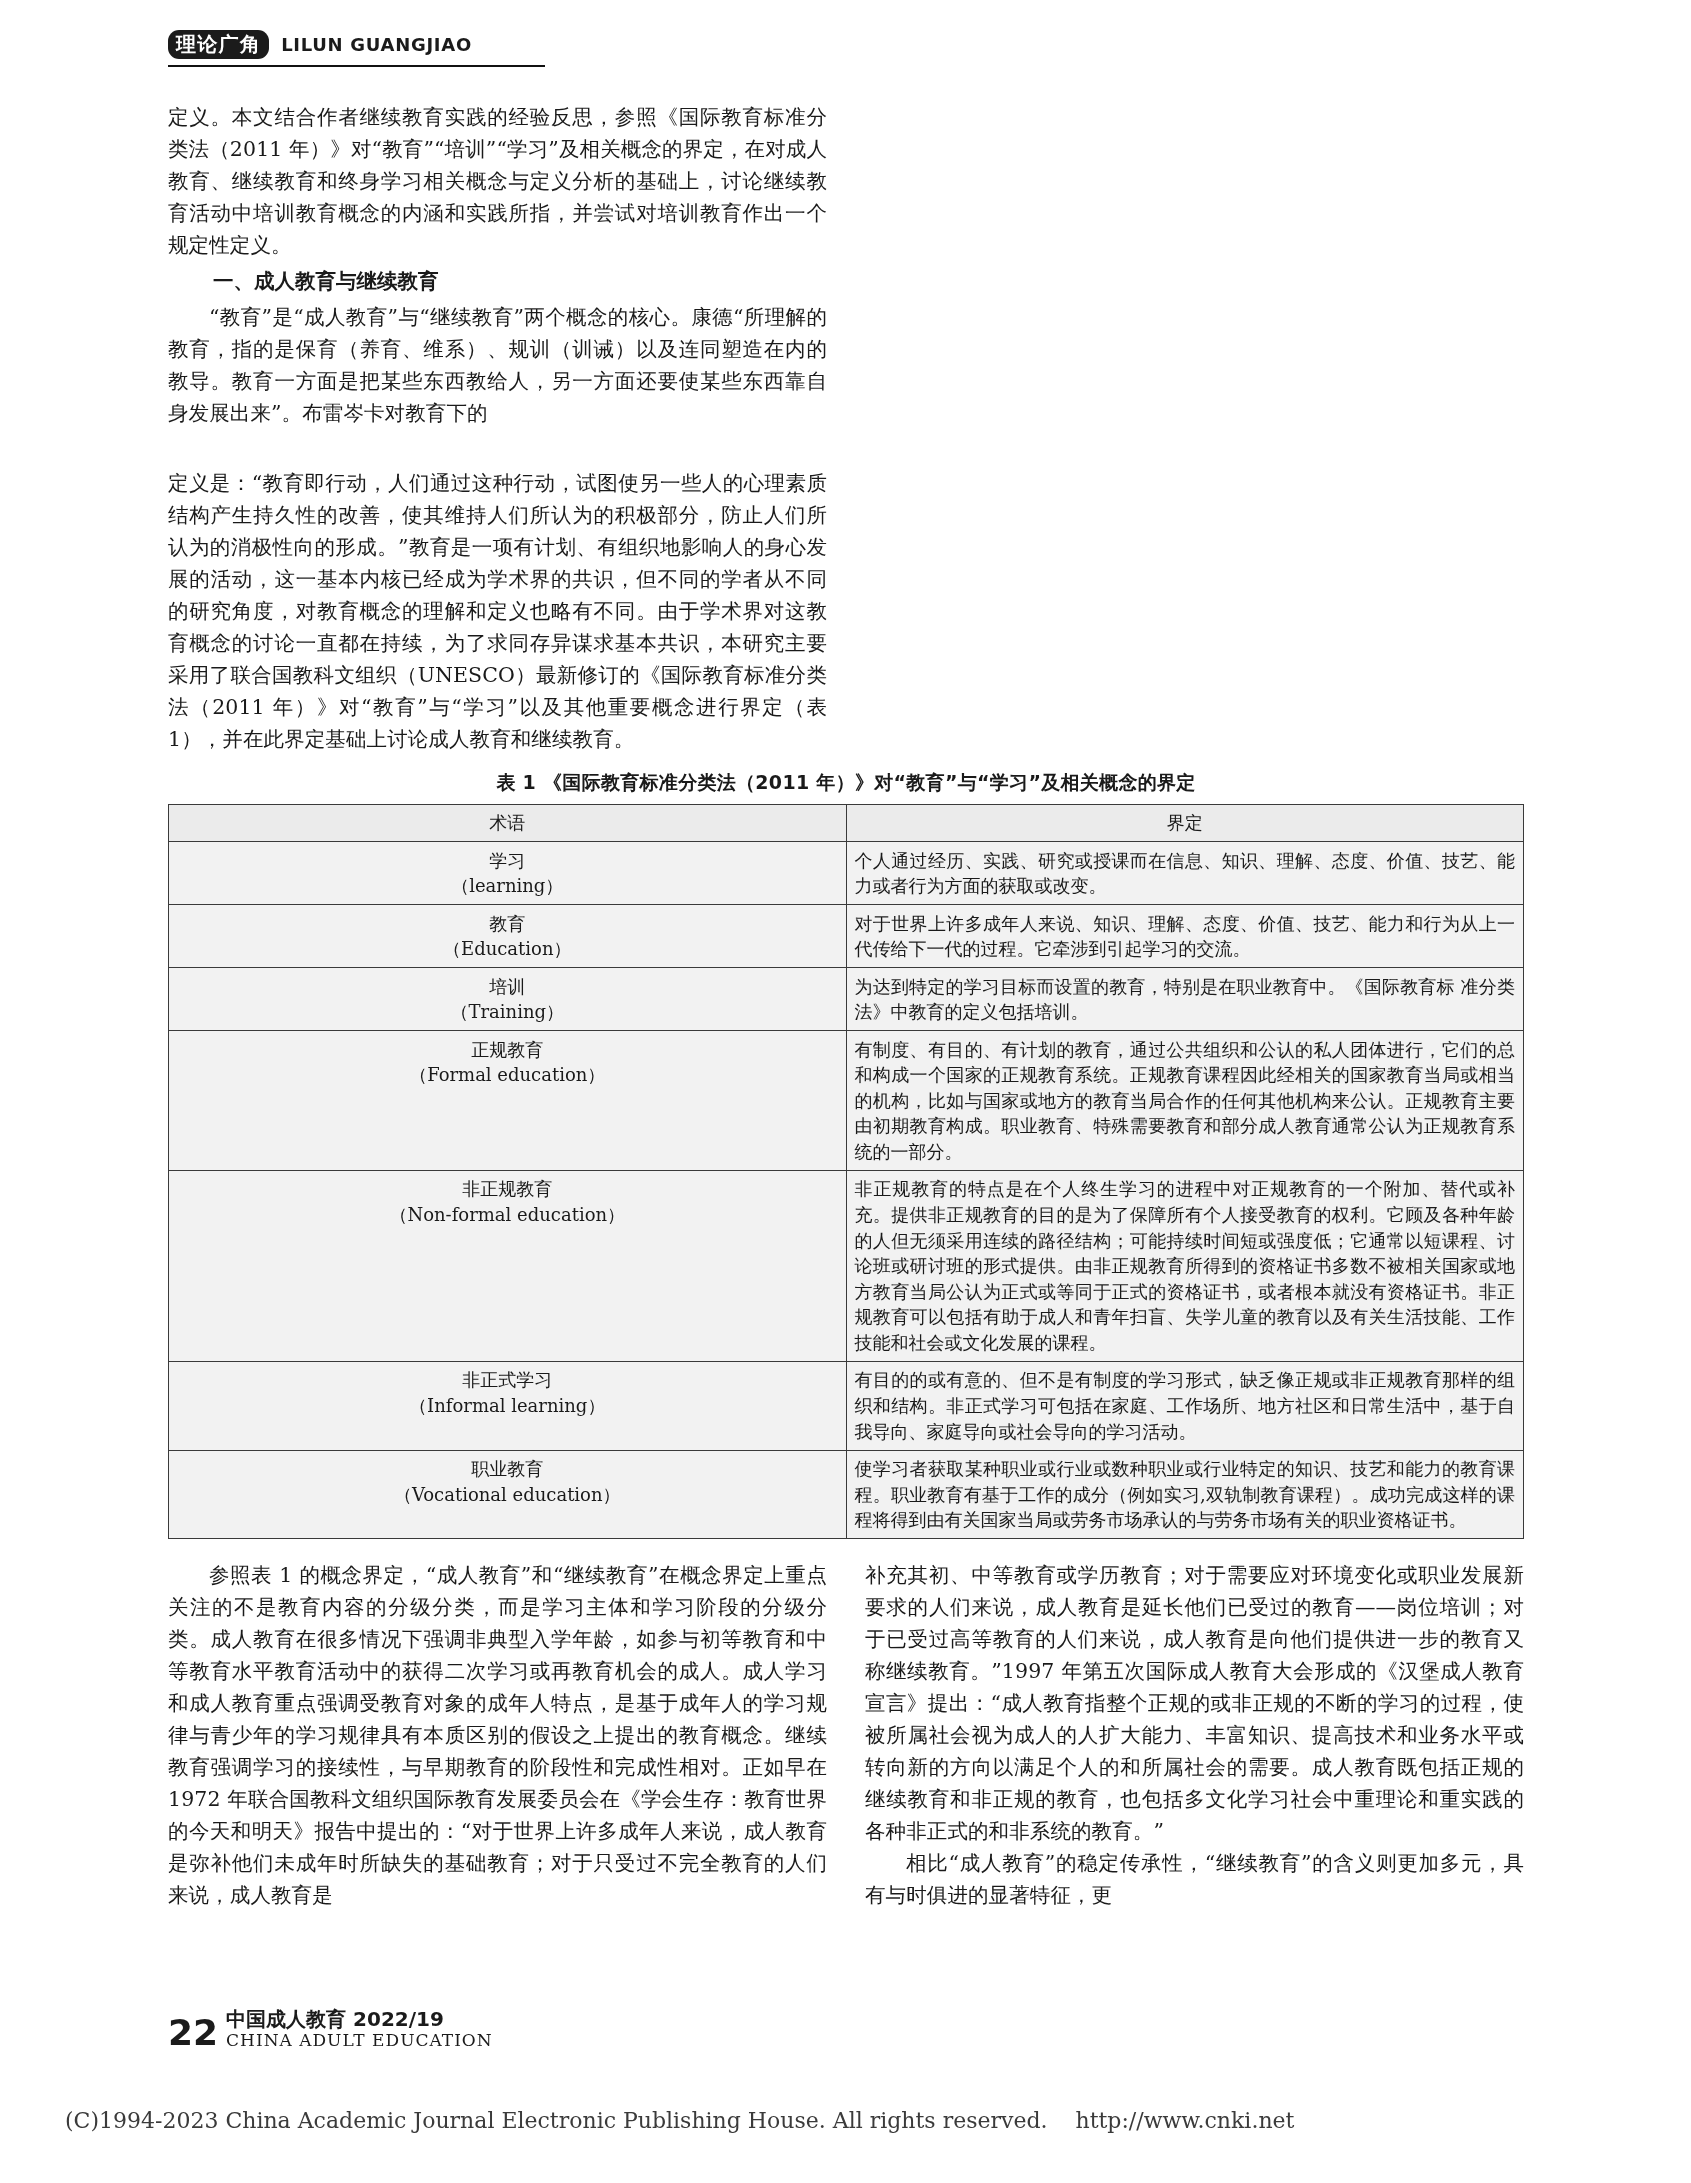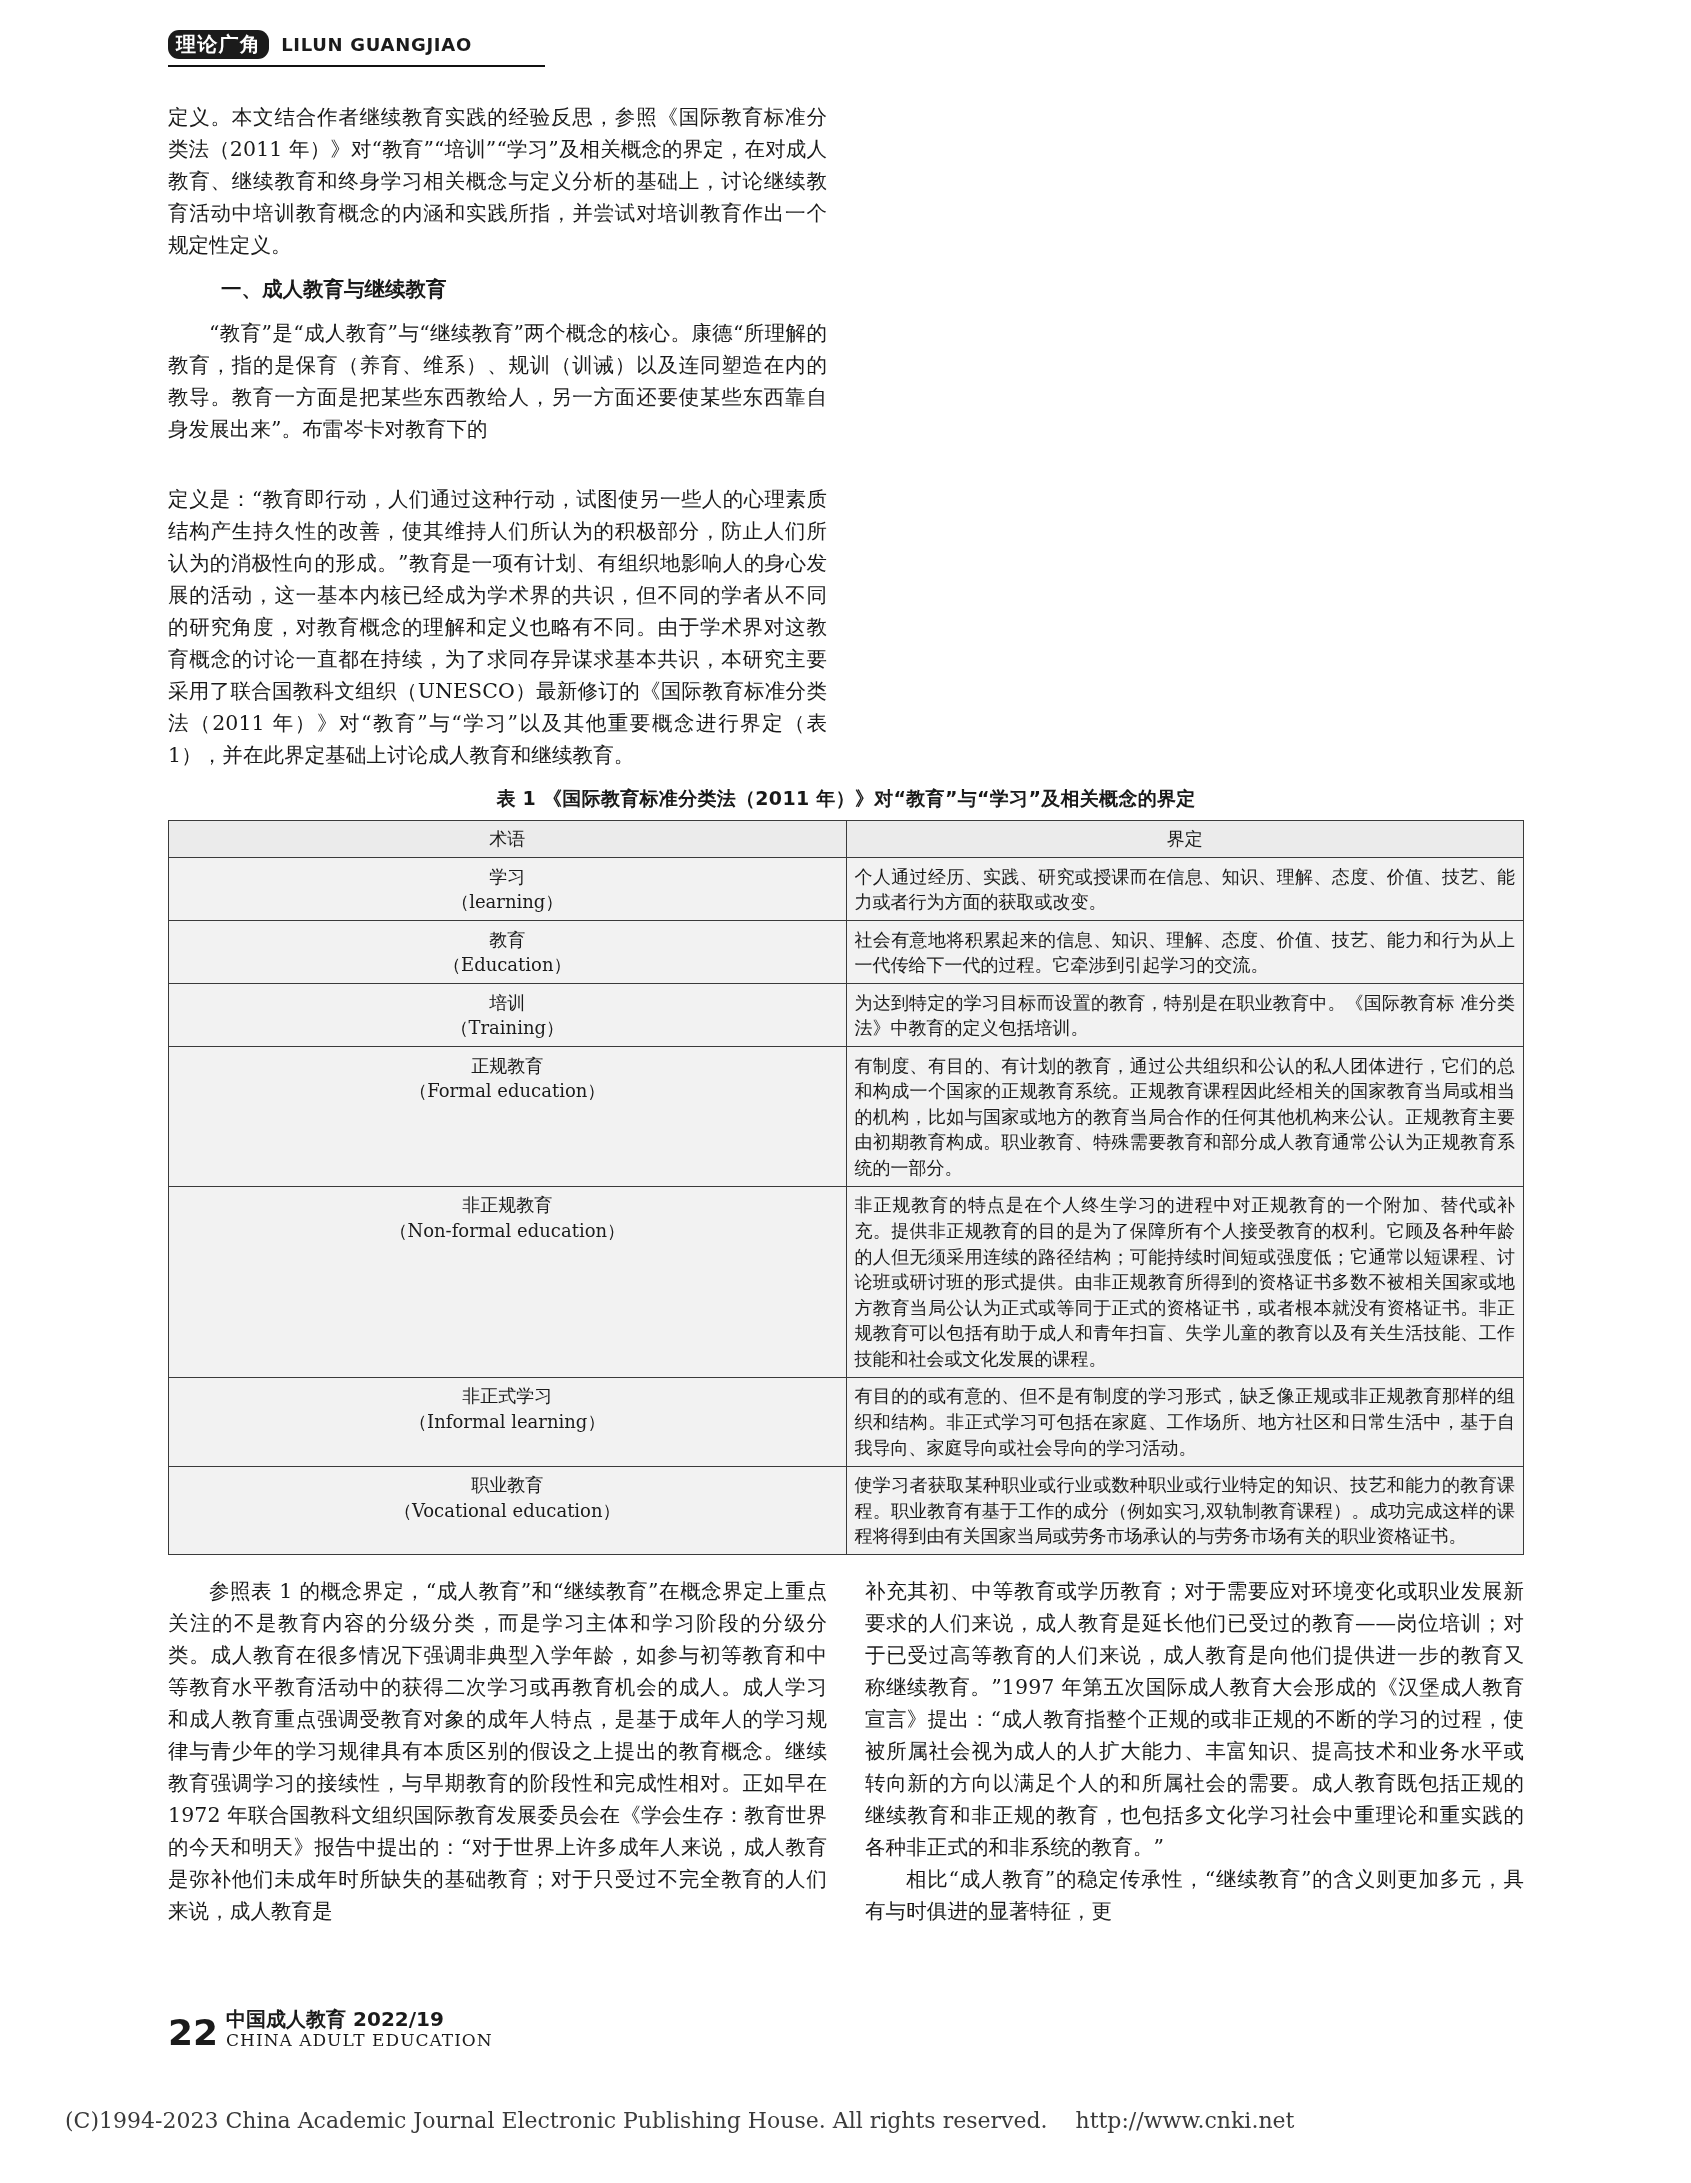--- a/index.html
+++ b/index.html
@@ -70,21 +70,21 @@
     font-size: 20.5px;
     line-height: 32px;
     text-align: justify;
     text-justify: inter-ideograph;
     letter-spacing: 0.1px;
   }
   p.indent {
     text-indent: 41px;
   }
   .section-title {
-    margin: 12px;
+    margin: 4px;
     font-size: 20.5px;
     line-height: 32px;
     font-weight: bold;
     text-indent: 41px;
     font-family: "DejaVu Sans", "Liberation Sans", sans-serif;
   }
 
   
   .table-wrap {
     margin-top: 15px;
@@ -219,21 +219,21 @@
           <span>学习</span>
           <span class="term-en">（learning）</span>
         </td>
         <td>个人通过经历、实践、研究或授课而在信息、知识、理解、态度、价值、技艺、能力或者行为方面的获取或改变。</td>
       </tr>
       <tr>
         <td class="term">
           <span>教育</span>
           <span class="term-en">（Education）</span>
         </td>
-        <td>社会有意地将积累起来的信息、知识、理解、态度、价值、技艺、能力和行为从上一代传给下一代的过程。它牵涉到引起学习的交流。</td>
+        <td>对于世界上许多成年人来说、知识、理解、态度、价值、技艺、能力和行为从上一代传给下一代的过程。它牵涉到引起学习的交流。</td>
       </tr>
       <tr>
         <td class="term">
           <span>培训</span>
           <span class="term-en">（Training）</span>
         </td>
         <td>为达到特定的学习目标而设置的教育，特别是在职业教育中。《国际教育标 准分类法》中教育的定义包括培训。</td>
       </tr>
       <tr>
         <td class="term">

